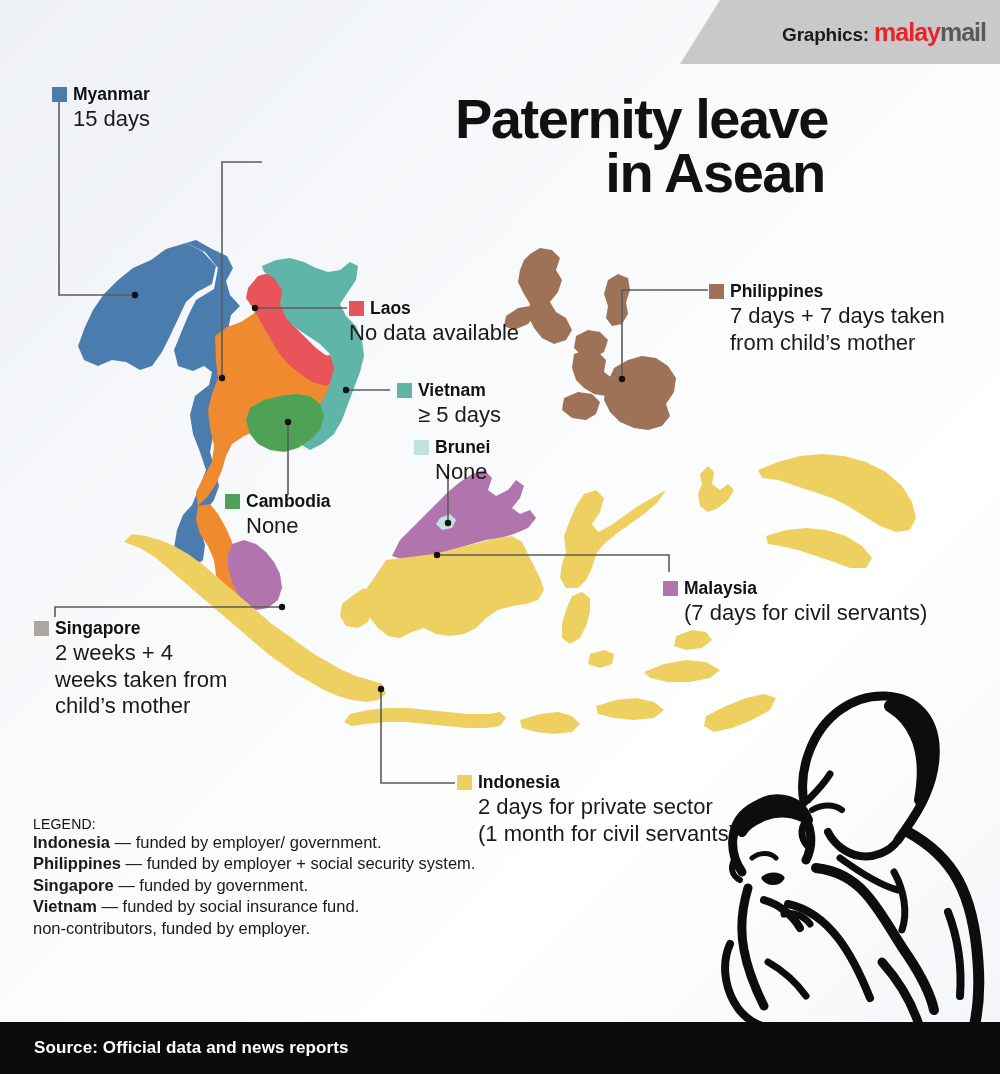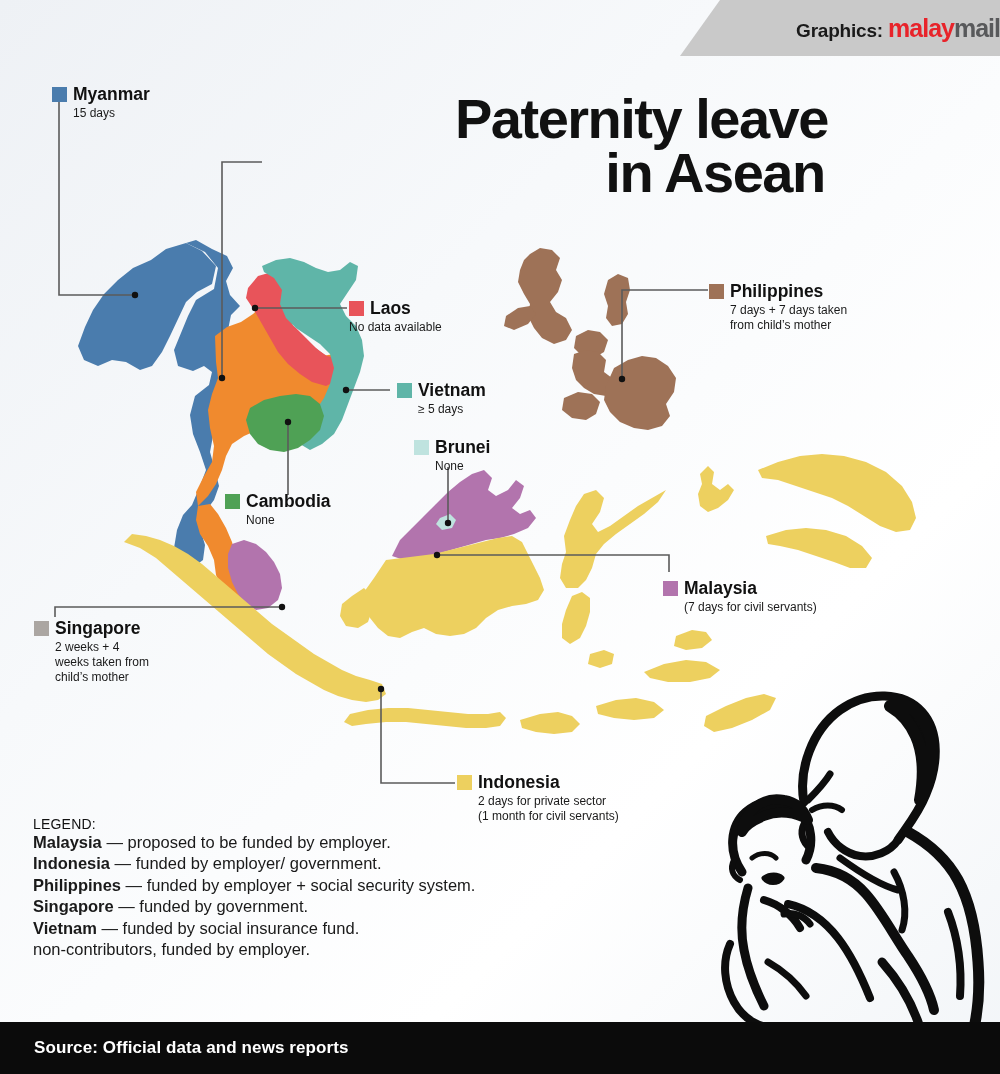--- a/index.html
+++ b/index.html
@@ -12,24 +12,25 @@
   #page {
     position: relative;
     width: 1000px; height: 1074px;
     background: linear-gradient(135deg, #eef1f5 0%, #f7f9fb 35%, #ffffff 70%, #f2f5f8 100%);
     overflow: hidden;
   }
 
   
   .banner {
     position: absolute; top: 0; right: 0;
-    width: 320px; height: 56px;
+    width: 320px; height: 64px;
     background: #c9c9c9;
     clip-path: polygon(40px 0, 100% 0, 100% 100%, 0 100%);
     display: flex; align-items: center; justify-content: flex-end;
+    padding-right: 14px;
   }
   .banner-text {
     font-size: 19px; font-weight: bold; color: #1a1a1a;
     letter-spacing: -0.2px; white-space: nowrap;
   }
   .brand-malay { color: #e8232a; font-size: 25px; font-weight: bold; letter-spacing: -1px; }
   .brand-mail  { color: #58595b; font-size: 25px; font-weight: bold; letter-spacing: -1px; }
 
   
   .title {
@@ -45,21 +46,21 @@
   
   .callout { position: absolute; }
   .callout .hd {
     display: flex; align-items: center; gap: 6px;
     font-size: 17.5px; font-weight: bold; color: #111; white-space: nowrap;
   }
   .callout .sw {
     width: 15px; height: 15px; flex: 0 0 15px; display: inline-block;
   }
   .callout .bd {
-    font-size: 12px; color: #1a1a1a; line-height: 1.17; margin-top: 1px;
+    font-size: 22px; color: #1a1a1a; line-height: 1.17; margin-top: 1px;
   }
   .callout .bd.ind { margin-left: 21px; }
 
   
   .legend {
     position: absolute; left: 33px; top: 816px; width: 470px;
   }
   .legend-title { font-size: 14px; font-weight: normal; color: #111; letter-spacing: 0.2px; }
   .legend-line { font-size: 16.5px; color: #1a1a1a; line-height: 1.30; }
   .legend-line b { font-weight: bold; }
@@ -336,23 +337,20 @@
       <span class="sw" style="background:#EDD05F"></span>
       <span>Indonesia</span>
     </div>
     <div class="bd ind">2 days for private sector</div>
     <div class="bd ind">(1 month for civil servants)</div>
   </div>
 
   <div class="legend">
     <div class="legend-title">LEGEND:</div>
     <div class="legend-line">
-      <b>Malaysia</b><span> — proposed to be funded by employer.</span>
-    </div>
-    <div class="legend-line">
       <b>Indonesia</b><span> — funded by employer/ government.</span>
     </div>
     <div class="legend-line">
       <b>Philippines</b><span> — funded by employer + social security system.</span>
     </div>
     <div class="legend-line">
       <b>Singapore</b><span> — funded by government.</span>
     </div>
     <div class="legend-line">
       <b>Vietnam</b><span> — funded by social insurance fund.</span>

